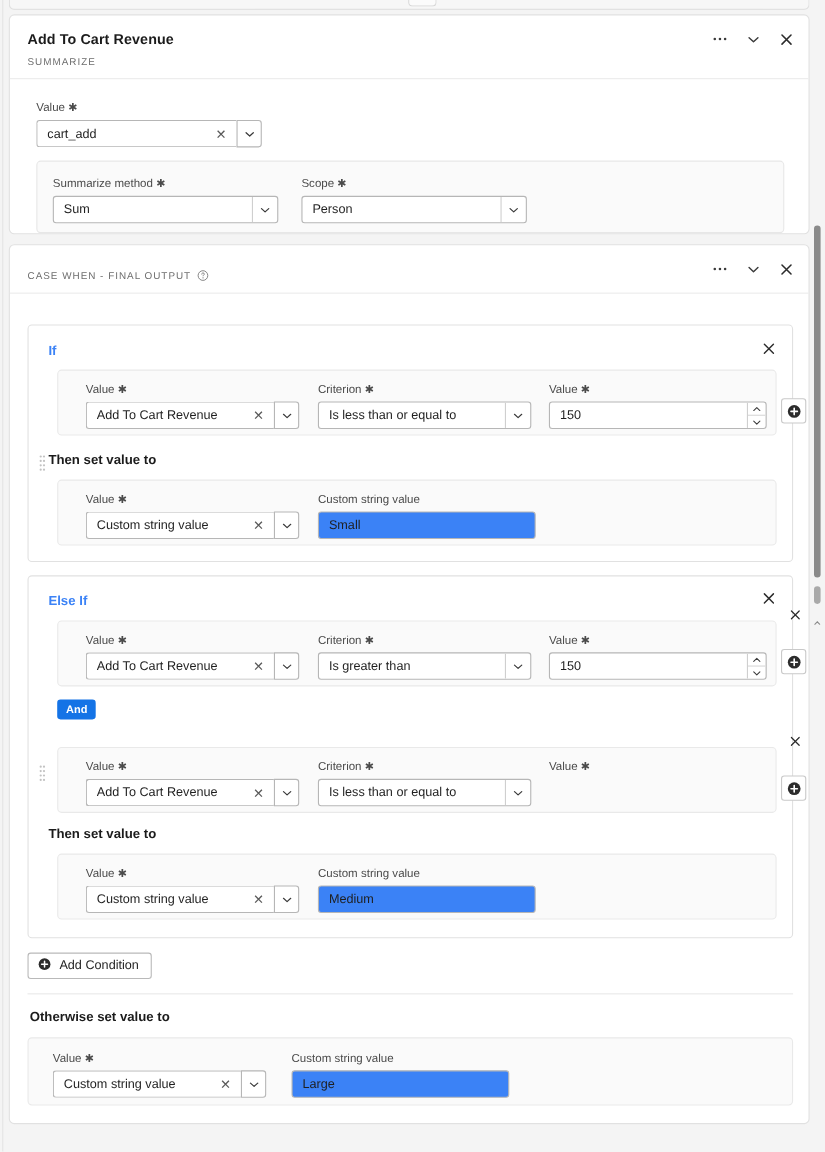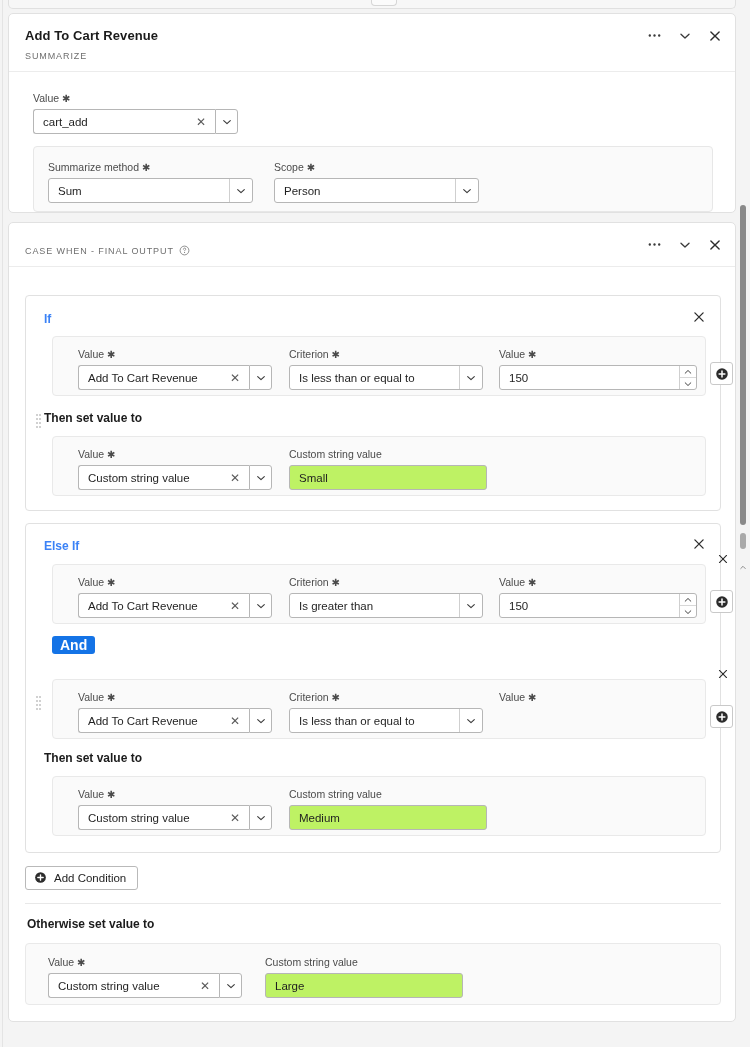--- a/index.html
+++ b/index.html
@@ -71,21 +71,21 @@
   }
   .sel {
     display: flex; height: 25px; width: 100%;
     border: 1px solid #b6b6b6; border-radius: 3px; background: #fff; overflow: hidden;
   }
   .sel .txt { flex: 1; display: flex; align-items: center; padding: 0 8px 0 9px; font-size: 11.5px; color: #1f1f1f; white-space: nowrap; overflow: hidden; }
   .sel .arw { width: 23px; border-left: 1px solid #cfcfcf; display: flex; align-items: center; justify-content: center; cursor: pointer; }
 
   .txtin {
     height: 25px; width: 100%; border: 1px solid #b6b6b6; border-radius: 3px;
-    background: #bef264; display: flex; align-items: center; padding: 0 9px;
+    background: #3b82f6; display: flex; align-items: center; padding: 0 9px;
     font-size: 11.5px; color: #1f1f1f;
   }
 
   .numfield { display: flex; height: 25px; width: 100%; border: 1px solid #b6b6b6; border-radius: 3px; background:#fff; overflow: hidden; gap: 21px; }
   .numfield .txt { flex: 1; display: flex; align-items: center; padding: 0 9px; font-size: 11.5px; color: #1f1f1f; }
   .numfield .spin { width: 17px; border-left: 1px solid #cfcfcf; display: flex; flex-direction: column; }
   .numfield .spin div {
     flex: 1; display: flex; align-items: center; justify-content: center; cursor: pointer; color: #3a3a3a;
   }
   .numfield .spin div:first-child { border-bottom: 1px solid #d8d8d8; }
@@ -99,21 +99,21 @@
   .subpanel { background: #fafafa; border: 1px solid #e7e7e7; border-radius: 4px; }
   .innerbox { background: #ffffff; border: 1px solid #e1e1e1; border-radius: 4px; }
   .rowbox { background: #fafafa; border: 1px solid #e9e9e9; border-radius: 4px; }
 
   .blockhdr { font-size: 12px; font-weight: bold; color: #3b82f6; }
   .secthdr { font-size: 12px; font-weight: bold; color: #1b1b1b; }
 
   .andbadge {
     display: inline-flex; align-items: center; justify-content: center;
     height: 18px; padding: 0 8px; border-radius: 3px;
-    background: #1473e6; color: #fff; font-size: 14px; font-weight: bold; cursor: pointer;
+    background: #1473e6; color: #fff; font-size: 10px; font-weight: bold; cursor: pointer;
   }
 
   .addbtn {
     display: inline-flex; align-items: center; gap: 7px; height: 24px; padding: 0 11px 0 8px;
     border: 1px solid #b9b9b9; border-radius: 3px; background: #fff;
     font-size: 11.5px; color: #1f1f1f; cursor: pointer;
   }
 
   .draghandle { width: 5px; display: grid; grid-template-columns: 2px 2px; gap: 2px 1px; }
   .draghandle i { width: 2px; height: 2px; background: #c2c2c2; border-radius: 50%; display: block; }

